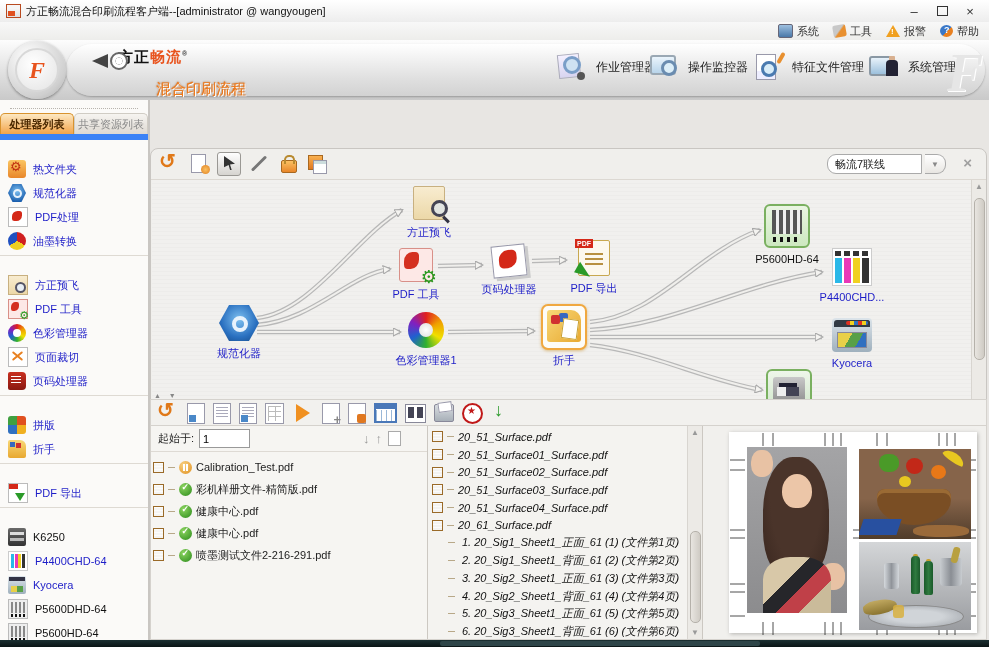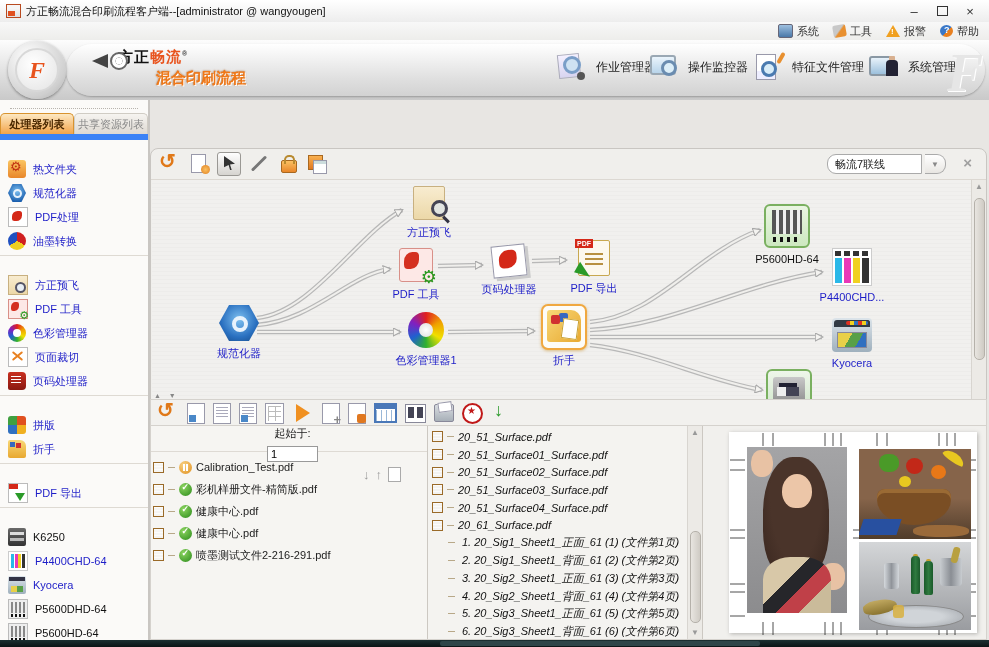--- a/index.html
+++ b/index.html
@@ -35,21 +35,21 @@
   .logo-inner{width:40px;height:40px;border-radius:50%;background:radial-gradient(circle at 40% 35%,#fff,#e3e3e3);
               display:flex;align-items:center;justify-content:center;border:2px solid #d8d8d8;}
   .logo-f{color:#e8541e;font-size:24px;font-weight:bold;font-style:italic;font-family:"Liberation Serif",serif;}
   .brand-wrap{position:absolute;left:118px;top:8px;}
   .brand-goat{position:absolute;left:-26px;top:6px;width:0;height:0;border-top:7px solid transparent;
               border-bottom:7px solid transparent;border-right:16px solid #444;}
   .brand-spiral{position:absolute;left:-8px;top:4px;width:14px;height:14px;border:2px solid #666;border-radius:50%;background:radial-gradient(circle,#fff 30%,#999 32%,#fff 40%);}
   .brand-name{font-size:15px;font-weight:bold;color:#111;letter-spacing:1px;}
   .brand-name .hl{color:#e8541e;}
   .brand-reg{font-size:7px;vertical-align:super;color:#333;}
-  .brand-sub{margin-left:38px;margin-top:2px;font-size:15px;font-weight:bold;color:#f07818;
+  .brand-sub{margin-left:38px;margin-top:13px;font-size:15px;font-weight:normal;color:#f07818;
              text-shadow:1px 1px 0 #fff,0 0 2px #a04a00;}
   .hbtn{position:absolute;top:12px;display:flex;align-items:center;gap:8px;color:#222;font-size:12px;cursor:pointer;}
   .hico{width:32px;height:30px;position:relative;}
   .hi-job::before{content:"";position:absolute;left:2px;top:2px;width:20px;height:22px;background:linear-gradient(#f4f0ff,#d8d4f0);border:1px solid #aab;transform:rotate(-6deg);}
   .hi-job::after{content:"";position:absolute;left:7px;top:4px;width:12px;height:12px;border:3px solid #7a9ec8;border-radius:50%;background:#cfe2f2;box-shadow:9px 11px 0 -5px #555;}
   .hi-mon::before{content:"";position:absolute;left:2px;top:3px;width:22px;height:16px;border:2px solid #9aa8b4;border-radius:3px;background:linear-gradient(#eaf4fc,#b8d4ea);}
   .hi-mon::after{content:"";position:absolute;left:13px;top:8px;width:10px;height:10px;border:3px solid #6a8cb0;border-radius:50%;background:#dceef8;}
   .hi-prof::before{content:"";position:absolute;left:4px;top:2px;width:18px;height:24px;background:#fff;border:1px solid #99a;box-shadow:inset 0 -16px 0 -8px #eef;}
   .hi-prof::after{content:"";position:absolute;left:9px;top:9px;width:10px;height:10px;border:3px solid #4a7ab0;border-radius:50%;background:#d8ecf8;}
   .hi-prof .pen{position:absolute;right:1px;top:0;width:4px;height:12px;background:#e89030;transform:rotate(30deg);border-radius:2px;}
@@ -192,21 +192,21 @@
   .bt-list{width:19px;height:17px;border:1px solid #889;background:#fff;}
   .bt-list::after{content:"";position:absolute;left:2px;top:2px;width:6px;height:11px;background:#445;box-shadow:9px 0 0 #445;}
   .bt-box{width:18px;height:16px;background:linear-gradient(#d8dce0,#a8b0b8);border:1px solid #889;border-radius:2px;}
   .bt-box::after{content:"";position:absolute;left:3px;top:-3px;width:12px;height:8px;background:#fff;border:1px solid #99a;transform:rotate(-8deg);}
   .bt-stop{width:17px;height:17px;border-radius:50%;border:2px solid #c01818;background:#fff;}
   .bt-stop::after{content:"★";position:absolute;left:3px;top:0;color:#c01818;font-size:10px;}
   .bt-down::before{content:"↓";position:absolute;left:3px;top:-2px;color:#2a9a2a;font-size:18px;font-weight:bold;}
   
   .bottom{position:absolute;left:2px;right:2px;top:325px;bottom:0;background:#f4f3f0;border:1px solid #d5d2cd;display:flex;}
   .jobs-col{width:276px;position:relative;border-right:1px solid #ccc8c2;background:#f6f5f2;}
-  .jobs-head{height:25px;display:flex;align-items:center;gap:5px;padding-left:7px;border-bottom:1px solid #dedad4;flex-direction:column;}
+  .jobs-head{height:25px;display:flex;align-items:center;gap:5px;padding-left:7px;border-bottom:1px solid #dedad4;}
   .start-label{color:#222;}
   .start-input{width:44px;height:15px;border:1px solid #999;background:#fff;font-size:11px;padding-left:3px;font-family:"Liberation Sans",sans-serif;}
   .jobs-head-icons{margin-left:auto;display:flex;gap:6px;padding-right:26px;color:#999;font-weight:bold;font-size:13px;}
   .jh-page{width:11px;height:13px;background:#fff;border:1px solid #aaa;display:inline-block;}
   .tree{padding:4px 2px;}
   .trow{display:flex;align-items:center;gap:4px;height:22px;white-space:nowrap;overflow:hidden;cursor:pointer;}
   .nbox{width:9px;height:9px;flex:none;background:linear-gradient(#f0c878,#d89040);border:1px solid #9a6a28;
         background-image:repeating-linear-gradient(rgba(255,255,255,.7) 0 1px,transparent 1px 3px);}
   .tdash{width:7px;height:1px;background:#b8a888;flex:none;}
   .st{width:13px;height:13px;border-radius:50%;flex:none;position:relative;}

